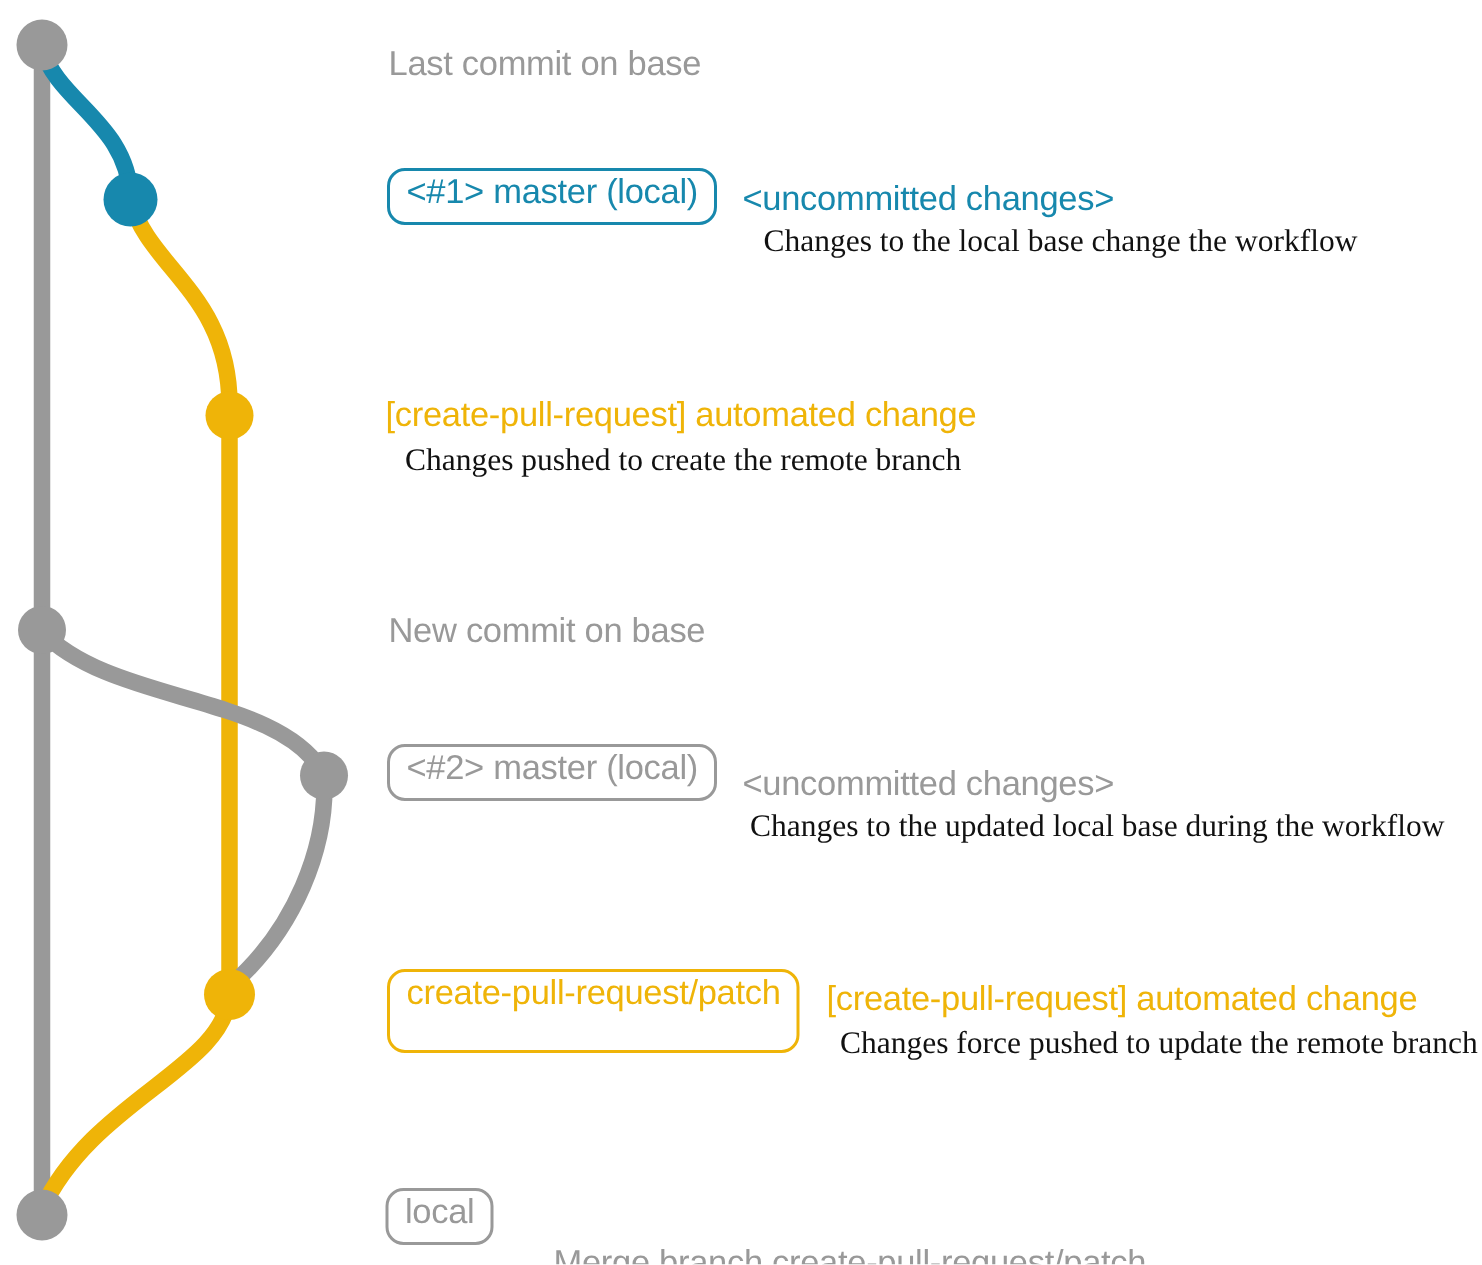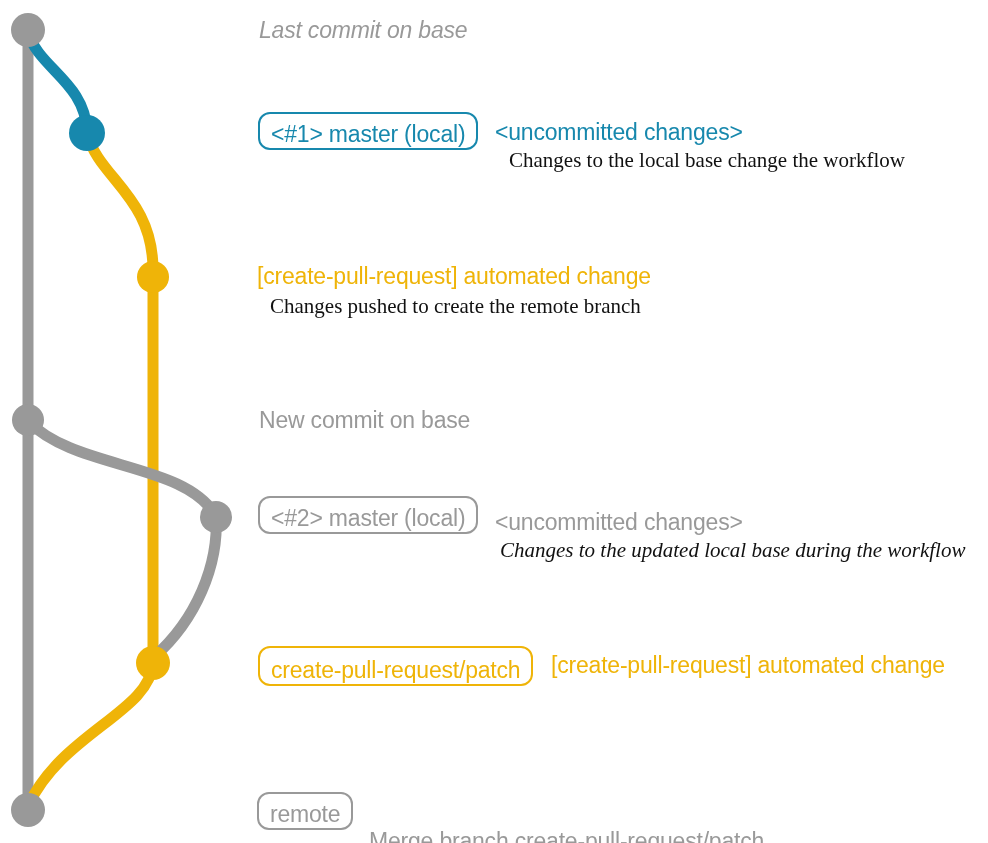--- a/index.html
+++ b/index.html
@@ -26,43 +26,43 @@
 
   .lbl{position:absolute;white-space:nowrap;}
   .sans{font-size:23px;line-height:28px;letter-spacing:-0.2px;}
   .serif{font-family:"Liberation Serif", serif;font-size:21px;line-height:26px;color:var(--c-ink);}
   .gray-t{color:var(--c-gray);}
   .teal-t{color:var(--c-teal);}
   .yellow-t{color:var(--c-yellow);}
 
   .tag{
     position:absolute;
-    display:flex;align-items:flex-end;justify-content:center;
+    display:flex;align-items:flex-start;justify-content:center;
     height:38px;padding:0 11px;
     border-radius:12px;border:2px solid;
     box-sizing:border-box;
     font-size:23px;letter-spacing:-0.2px;white-space:nowrap;
     background:#ffffff;
   }
   .tag-teal{border-color:var(--c-teal);color:var(--c-teal);}
   .tag-gray{border-color:var(--c-gray);color:var(--c-gray);}
   .tag-yellow{border-color:var(--c-yellow);color:var(--c-yellow);}
 
   
-  #lbl-last-commit{left:259px;top:16px;font-style:italic;}
+  #lbl-last-commit{left:259px;top:28px;}
   #tag-master-1{left:258px;top:112px;}
   #lbl-uncommitted-1{left:495px;top:118px;}
   #lbl-uncommitted-1-desc{left:509px;top:147px;}
   #lbl-automated-1{left:257px;top:262px;}
   #lbl-automated-1-desc{left:270px;top:293px;}
   #lbl-new-commit{left:259px;top:406px;}
   #tag-master-2{left:258px;top:496px;}
   #lbl-uncommitted-2{left:495px;top:508px;}
-  #lbl-uncommitted-2-desc{left:500px;top:537px;font-style:italic;}
-  #tag-patch{left:258px;top:646px;height:40px;}
+  #lbl-uncommitted-2-desc{left:500px;top:537px;}
+  #tag-patch{left:258px;top:646px;height:56px;}
   #lbl-automated-2{left:551px;top:651px;}
   #lbl-automated-2-desc{left:560px;top:682px;}
   #tag-master-final{left:257px;top:792px;}
   #lbl-merge{left:369px;top:827px;text-align:center;}
 </style>
 </head>
 <body>
 
 <div class="canvas">
 
@@ -103,19 +103,20 @@
   <div class="tag tag-gray" id="tag-master-2">
     <span>&lt;#2&gt; master (local)</span>
   </div>
   <div class="lbl sans gray-t" id="lbl-uncommitted-2">&lt;uncommitted changes&gt;</div>
   <div class="lbl serif" id="lbl-uncommitted-2-desc">Changes to the updated local base during the workflow</div>
 
   <div class="tag tag-yellow" id="tag-patch">
     <span>create-pull-request/patch</span>
   </div>
   <div class="lbl sans yellow-t" id="lbl-automated-2">[create-pull-request] automated change</div>
+  <div class="lbl serif" id="lbl-automated-2-desc">Changes force pushed to update the remote branch</div>
 
   <div class="tag tag-gray" id="tag-master-final">
-    <span>remote</span>
+    <span>local</span>
   </div>
   <div class="lbl sans gray-t" id="lbl-merge">Merge branch create-pull-request/patch</div>
 
 </div>
 
 </body></html>

